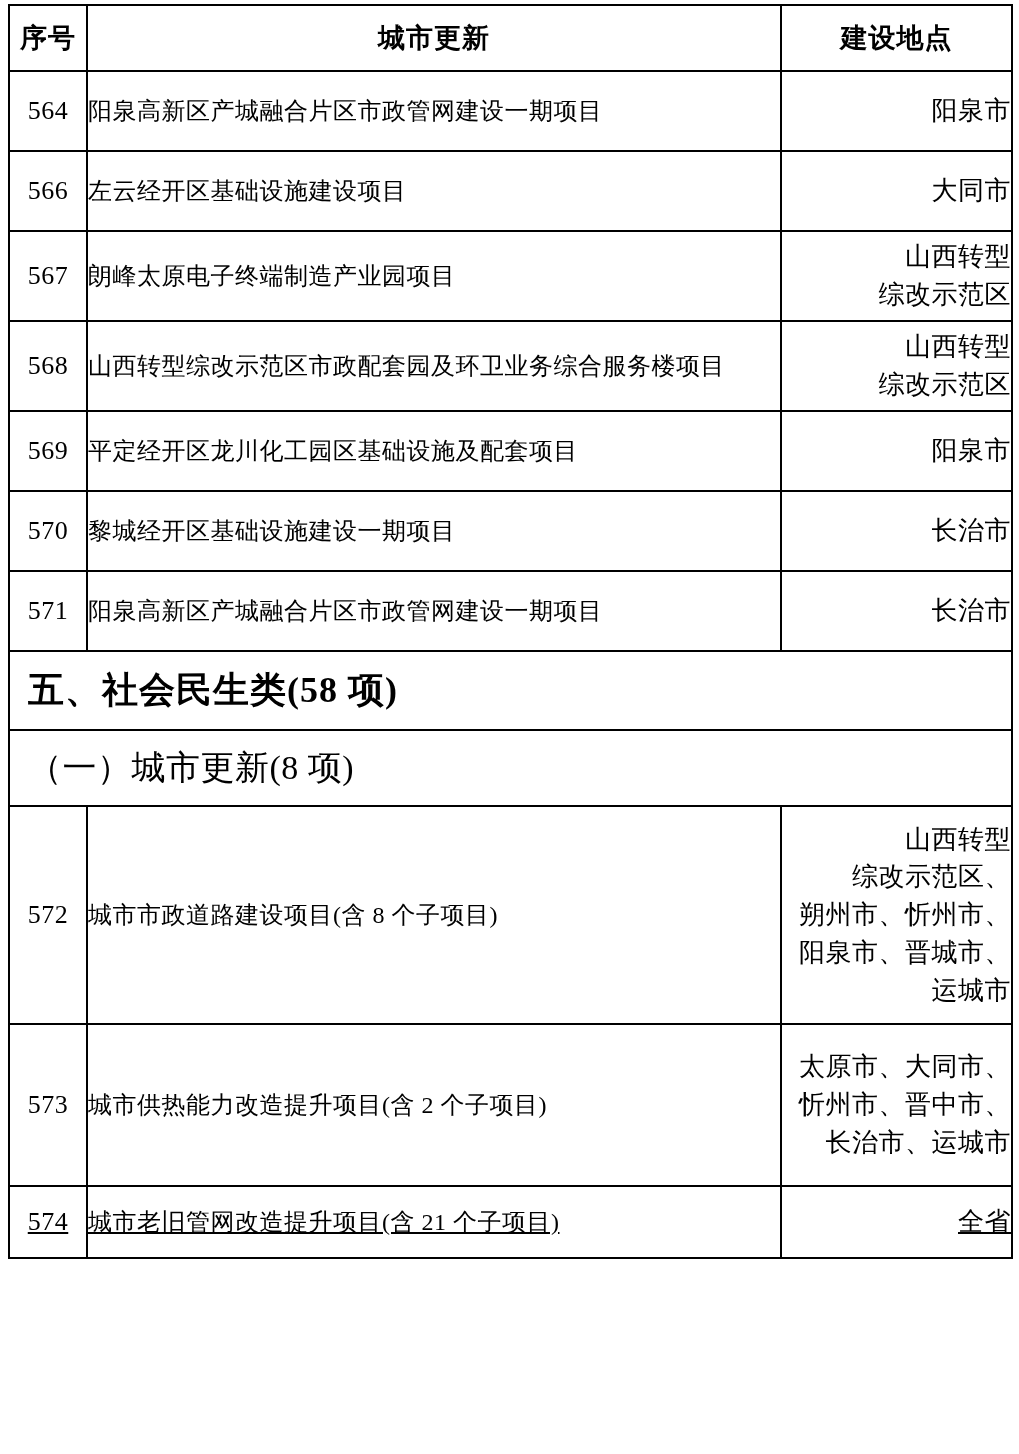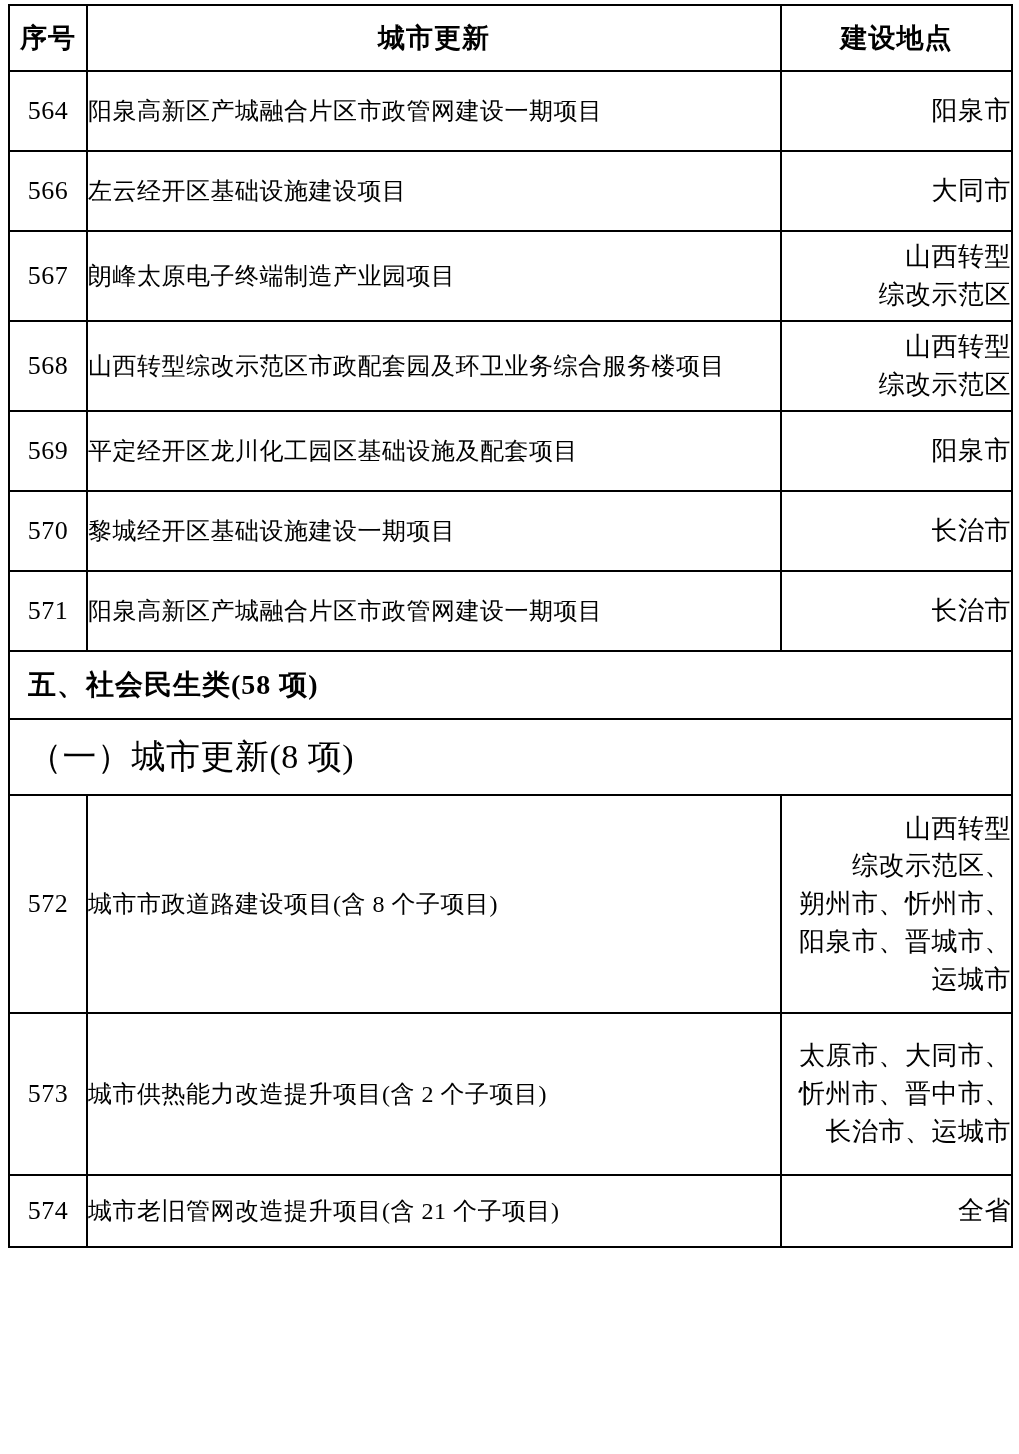--- a/index.html
+++ b/index.html
@@ -59,33 +59,33 @@
     text-align: right;
     font-size: 26px;
     line-height: 1.45;
     letter-spacing: 0.5px;
     padding: 6px 4px;
   }
   tr.row-1 td { height: 78px; }
   tr.row-2 td { height: 88px; }
   tr.row-tall td { height: 216px; }
   tr.row-mid td { height: 160px; }
-  tr.row-last td { height: 70px; }
+  tr.row-last td { height: 70px; text-decoration: underline; }
 
   
   tr.section td {
     border-left: 2px solid #000000;
     border-right: 2px solid #000000;
     border-top: 2px solid #000000;
     border-bottom: 2px solid #000000;
     text-align: left;
     padding: 14px 10px 14px 18px;
   }
   .sec-main {
-    font-size: 28px;
+    font-size: 36px;
     font-weight: bold;
     letter-spacing: 1px;
   }
   .sec-sub {
     font-size: 34px;
     font-weight: normal;
     letter-spacing: 0.5px;
   }
 </style>
 </head>

